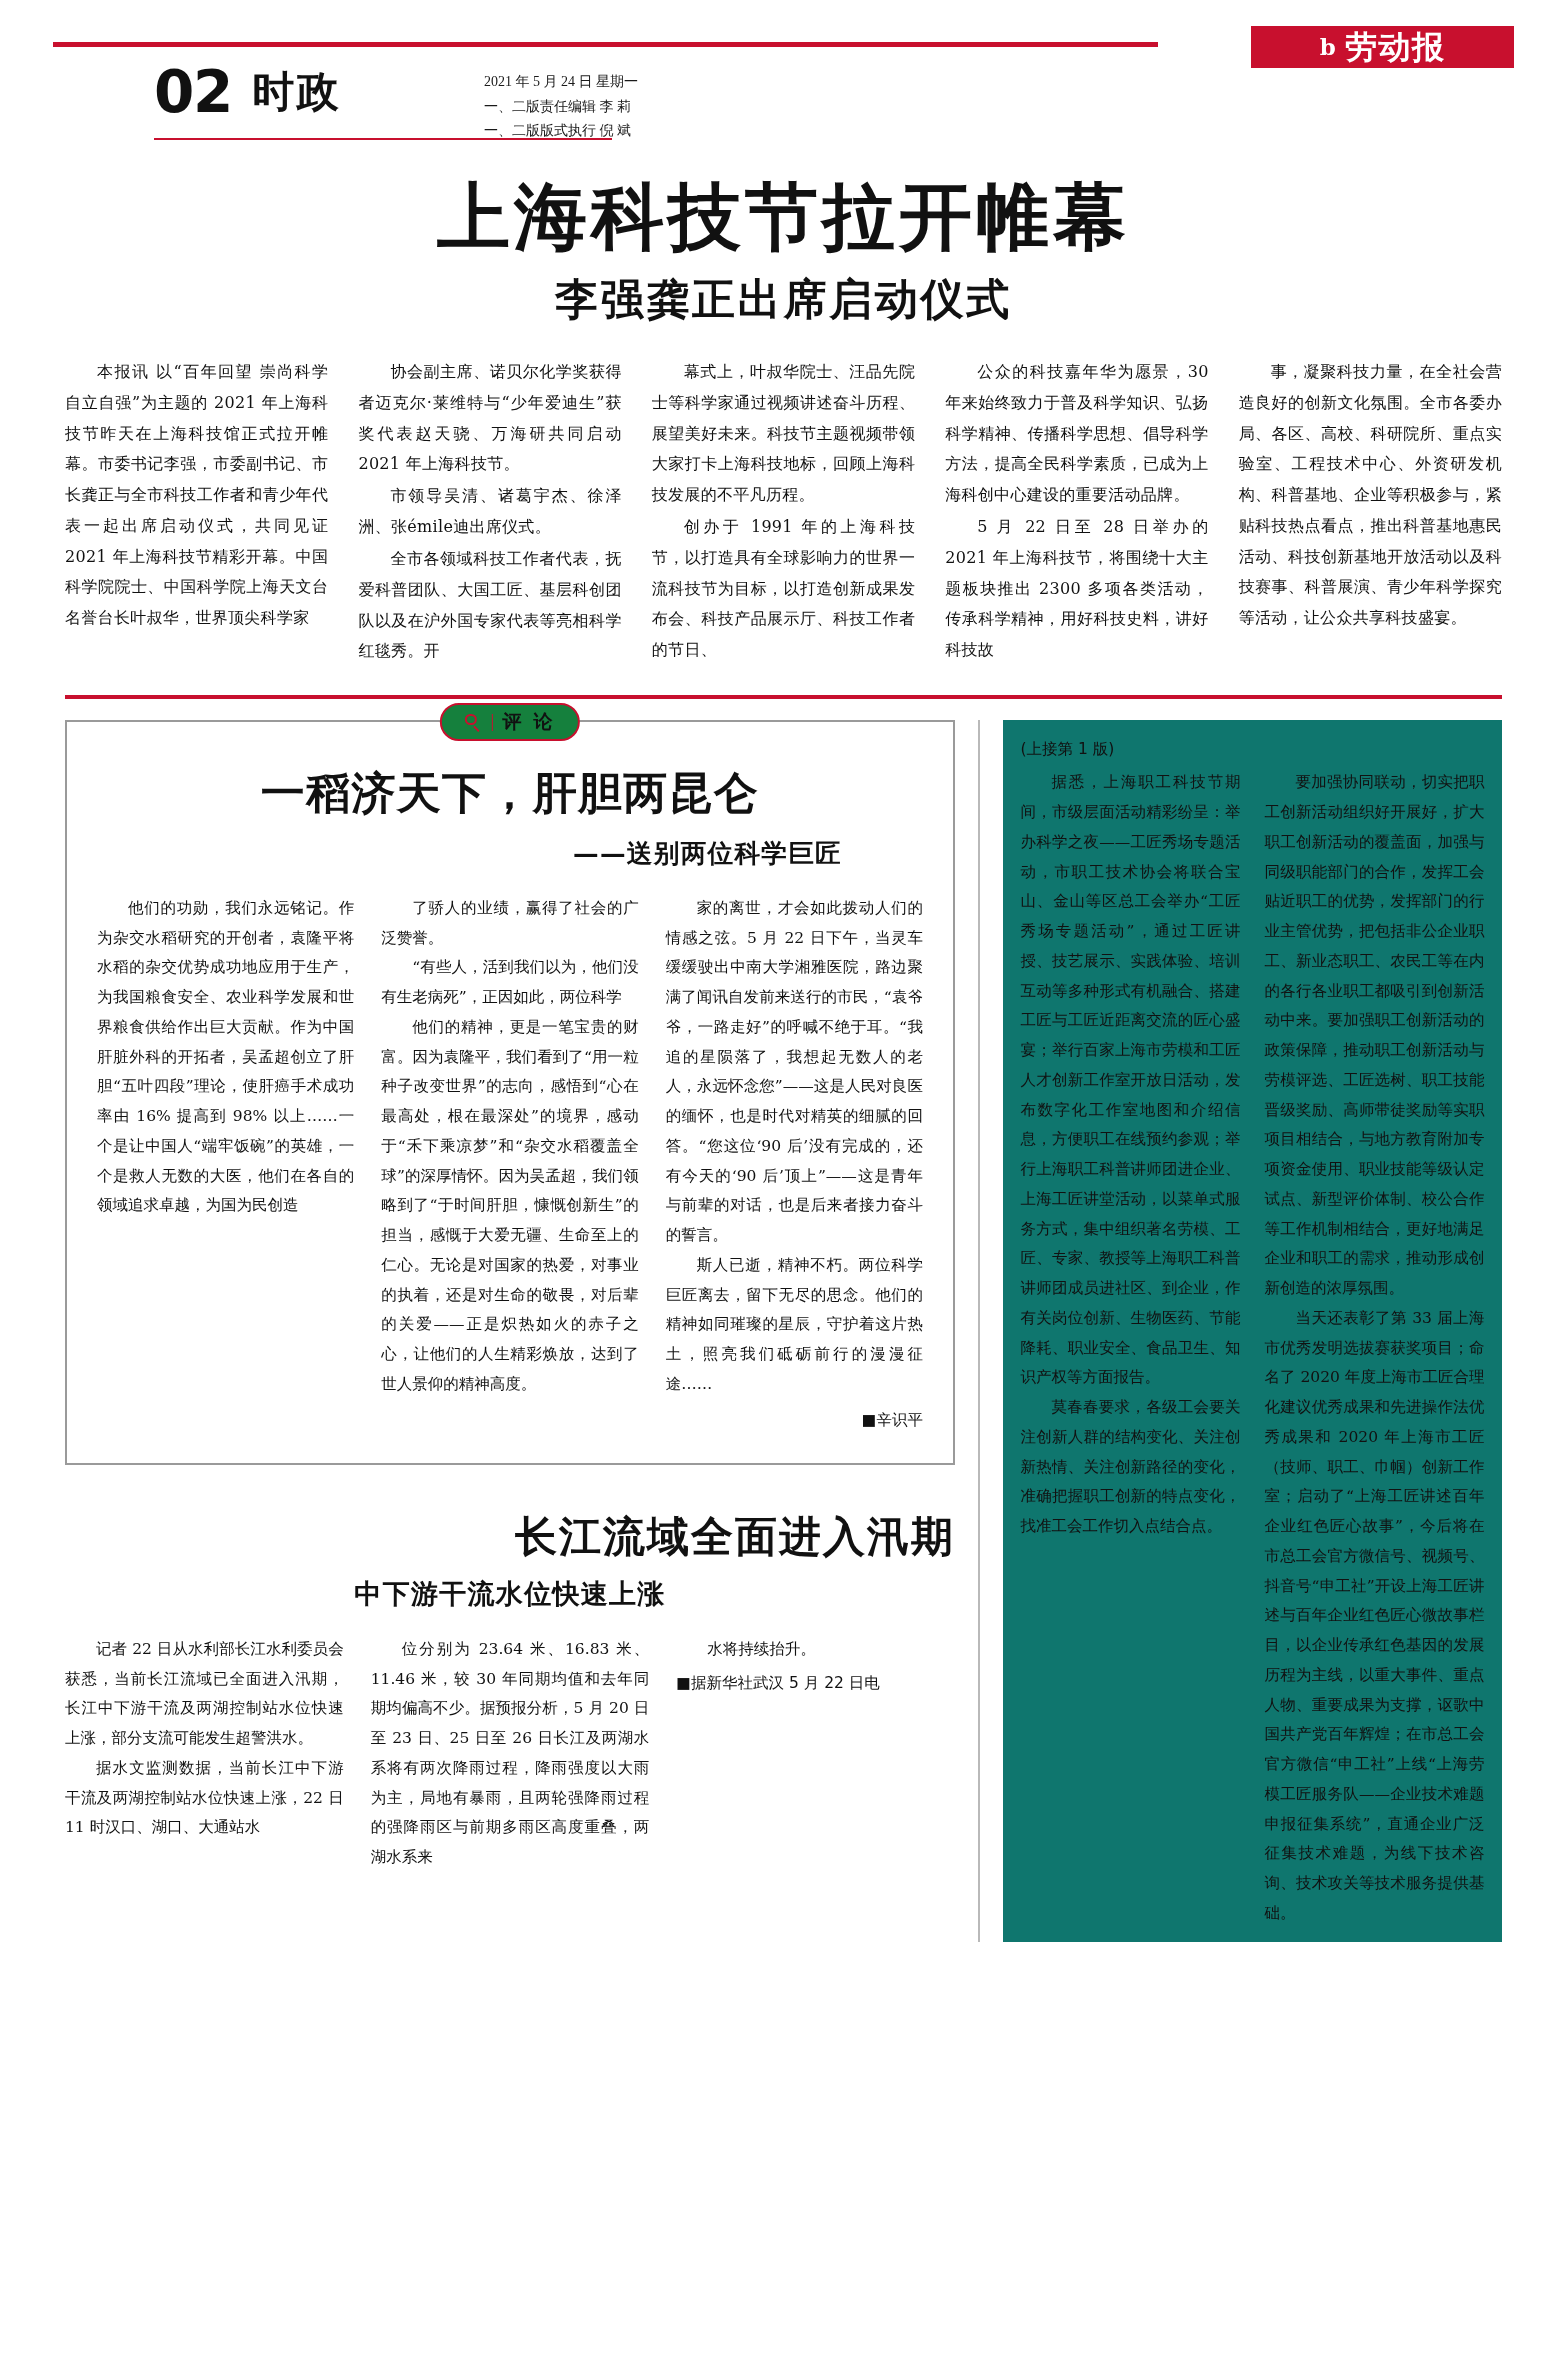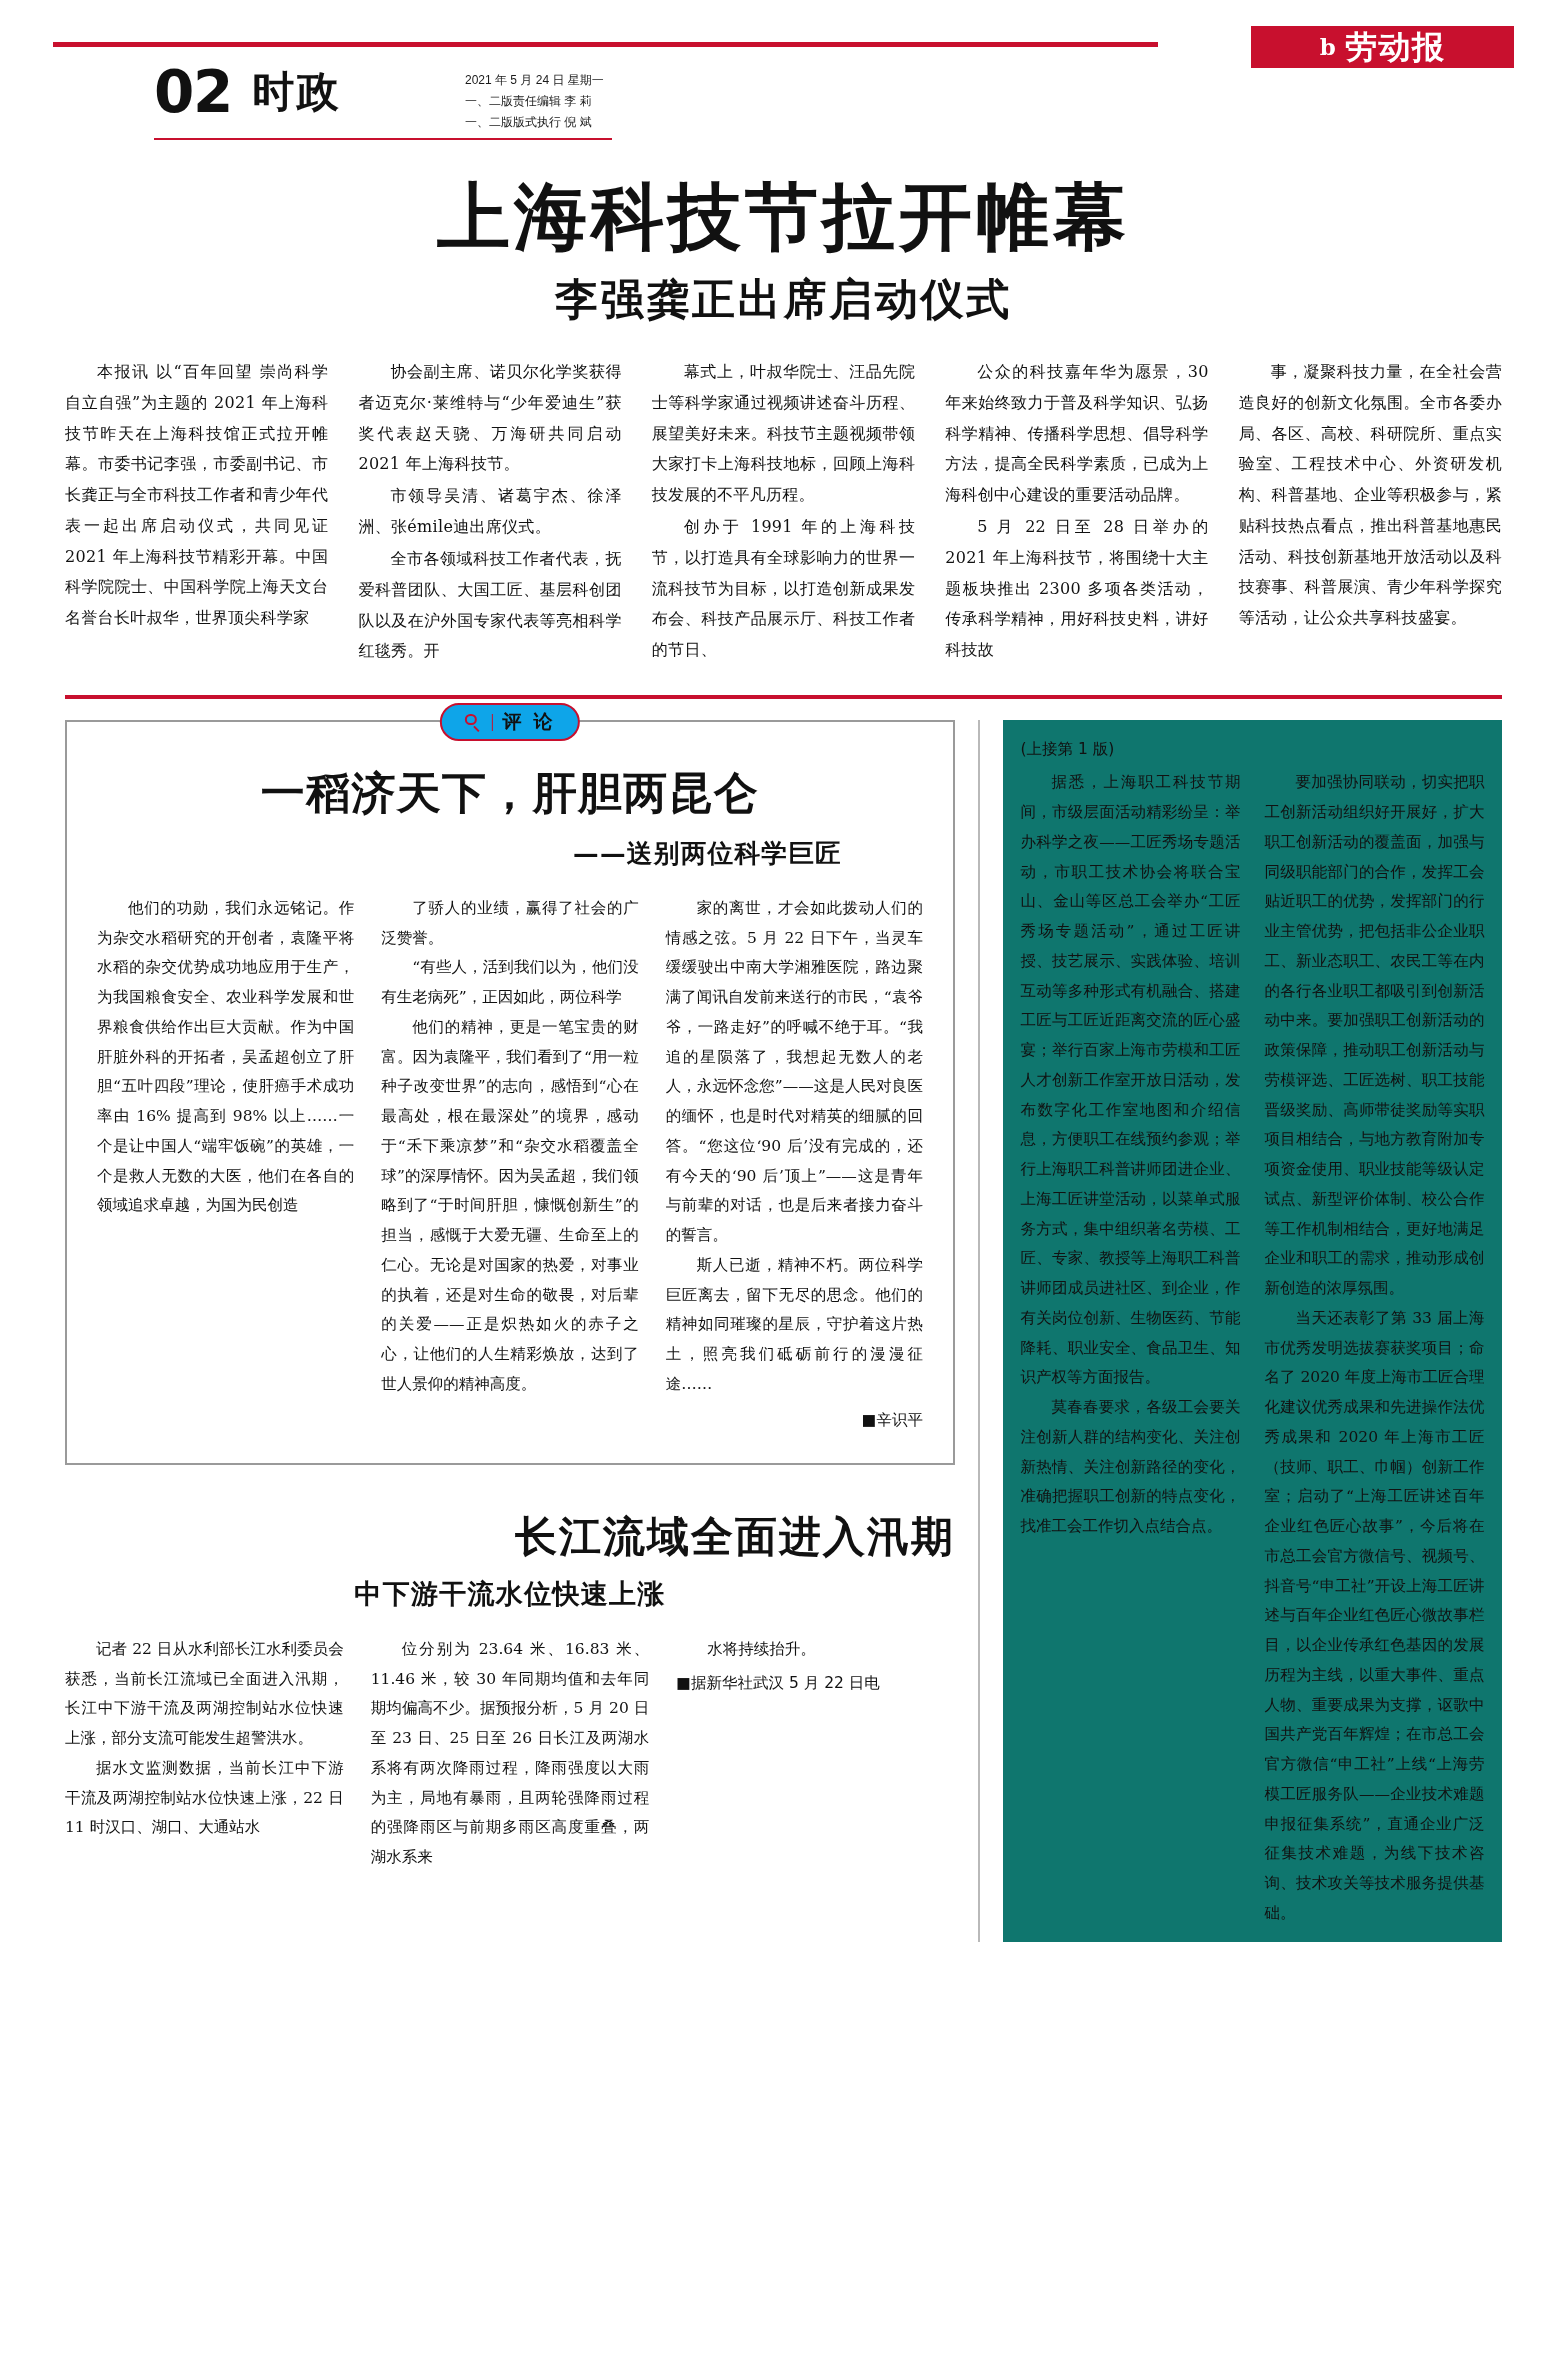--- a/index.html
+++ b/index.html
@@ -81,23 +81,23 @@
   .section-name {
     font-family: "DejaVu Sans", sans-serif;
     font-size: 42px;
     font-weight: bold;
     line-height: 1.3;
     letter-spacing: 2.7px;
   }
   .head-meta {
     position: absolute;
     top: 70px;
-    left: 412px;
-    font-family: Liberation Sans, sans-serif;
-    font-size: 12px;
+    left: 431px;
+    font-family: Liberation Serif, serif;
+    font-size: 14px;
     line-height: 1.75;
     color: #1a1a1a;
   }
   .head-rule {
     position: absolute;
     top: 138px;
     left: 101px;
     width: 458px;
     height: 2px;
     background: #c8102e;
@@ -179,21 +179,21 @@
     border: 2px solid #9a9a9a;
     position: relative;
     padding: 38px 30px 27px 30px;
     box-sizing: border-box;
   }
   .comment-tag {
     position: absolute;
     top: -19px;
     left: 50%;
     transform: translateX(-50%);
-    background: #0ea5e9;
+    background: #15803d;
     border: 2px solid #c8102e;
     border-radius: 20px;
     padding: 4px 23px;
     display: flex;
     align-items: center;
     gap: 9.4px;
   }
   .magnifier {
     width: 17.5px;
     height: 17.5px;

